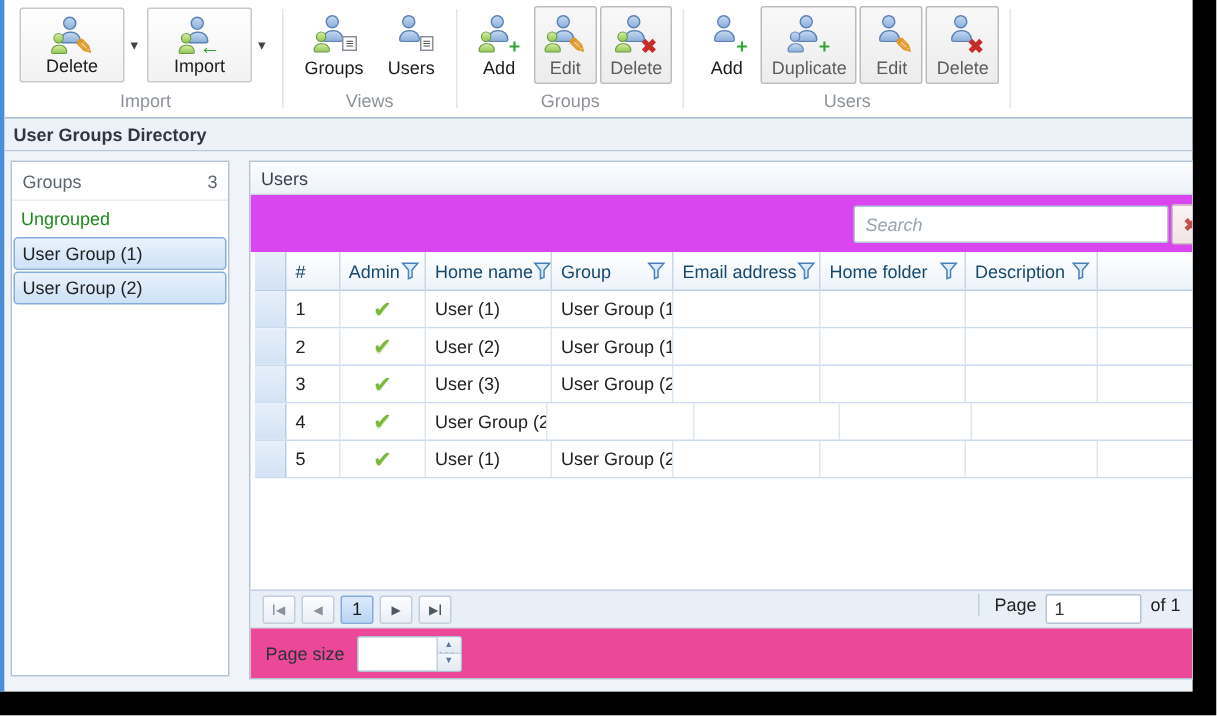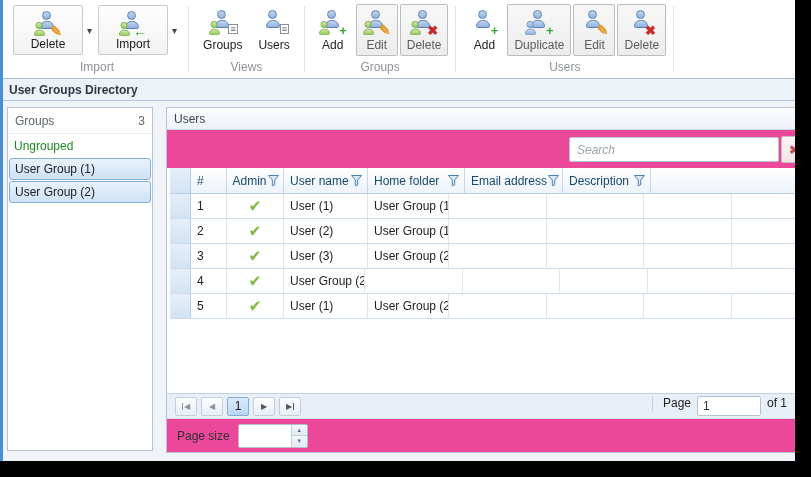--- a/index.html
+++ b/index.html
@@ -56,21 +56,21 @@
              padding:0 7px;color:#5c6670;border-bottom:1px solid #e7edf4;}
   .gp-item{height:23px;display:flex;align-items:center;padding:0 6px;color:#1e8a1e;}
   .gp-item.selected{margin:1px 1px 0 1px;border:1px solid #86aedb;border-radius:3px;color:#222;
                     background:linear-gradient(#e9f2fc,#cde1f6);padding:0 5px;height:22px;}
 
   
   .users-panel{position:absolute;left:163px;top:6px;width:630px;height:346px;background:#fff;
                border:1px solid #b4c4d6;display:flex;flex-direction:column;overflow:hidden;}
   .up-title{height:22px;flex:0 0 22px;display:flex;align-items:center;padding-left:7px;color:#3a444e;
             background:linear-gradient(#fcfdfe,#edf2f9);border-bottom:1px solid #c9d5e2;}
-  .up-search{height:38px;flex:0 0 38px;background:#ec4899;position:relative;}
+  .up-search{height:38px;flex:0 0 38px;background:#d946ef;position:relative;}
   .search-input{position:absolute;right:16px;top:7px;width:210px;height:25px;border:1px solid #b4c4d6;
                 border-radius:2px;padding:0 7px;font-family:"Liberation Sans",sans-serif;font-size:12px;color:#333;}
   .search-input::placeholder{font-style:italic;color:#9aa4ae;}
   .clear-btn{position:absolute;right:-12px;top:6px;width:26px;height:27px;border:1px solid #cdbebe;border-radius:2px;
              background:linear-gradient(#faf4f4,#f0e4e4);color:#c25050;font-size:12px;font-weight:bold;
              display:flex;align-items:center;justify-content:center;}
   .up-groupby{height:29px;flex:0 0 29px;display:flex;align-items:center;padding-left:9px;color:#7d4037;
               font-size:11px;background:#fff;border-top:1px solid #d5dfe9;border-bottom:1px solid #c9d5e2;}
 
   .theader{height:26px;flex:0 0 26px;display:flex;background:linear-gradient(#ffffff,#edf3fa);
@@ -334,33 +334,39 @@
           <div class="thc c-num">
             <span>#</span>
           </div>
           <div class="thc c-act">
             <span>Admin</span>
             <svg class="funnel" width="13" height="13" viewBox="0 0 13 13">
                 <path d="M1.5 1.5 h10 l-3.8 4.5 v4.8 l-2.4 1 v-5.8 z" fill="#dcebfa" stroke="#4a80b8" stroke-width="1"></path>
               </svg>
           </div>
           <div class="thc c-usr">
-            <span>User name</span>
+            <span>Home name</span>
+            <svg class="funnel" width="13" height="13" viewBox="0 0 13 13">
+                <path d="M1.5 1.5 h10 l-3.8 4.5 v4.8 l-2.4 1 v-5.8 z" fill="#dcebfa" stroke="#4a80b8" stroke-width="1"></path>
+              </svg>
+          </div>
+          <div class="thc c-grp">
+            <span>Group</span>
+            <svg class="funnel" width="13" height="13" viewBox="0 0 13 13">
+                <path d="M1.5 1.5 h10 l-3.8 4.5 v4.8 l-2.4 1 v-5.8 z" fill="#dcebfa" stroke="#4a80b8" stroke-width="1"></path>
+              </svg>
+          </div>
+          <div class="thc c-eml">
+            <span>Email address</span>
             <svg class="funnel" width="13" height="13" viewBox="0 0 13 13">
                 <path d="M1.5 1.5 h10 l-3.8 4.5 v4.8 l-2.4 1 v-5.8 z" fill="#dcebfa" stroke="#4a80b8" stroke-width="1"></path>
               </svg>
           </div>
           <div class="thc c-hmf">
             <span>Home folder</span>
-            <svg class="funnel" width="13" height="13" viewBox="0 0 13 13">
-                <path d="M1.5 1.5 h10 l-3.8 4.5 v4.8 l-2.4 1 v-5.8 z" fill="#dcebfa" stroke="#4a80b8" stroke-width="1"></path>
-              </svg>
-          </div>
-          <div class="thc c-eml">
-            <span>Email address</span>
             <svg class="funnel" width="13" height="13" viewBox="0 0 13 13">
                 <path d="M1.5 1.5 h10 l-3.8 4.5 v4.8 l-2.4 1 v-5.8 z" fill="#dcebfa" stroke="#4a80b8" stroke-width="1"></path>
               </svg>
           </div>
           <div class="thc c-dsc">
             <span>Description</span>
             <svg class="funnel" width="13" height="13" viewBox="0 0 13 13">
                 <path d="M1.5 1.5 h10 l-3.8 4.5 v4.8 l-2.4 1 v-5.8 z" fill="#dcebfa" stroke="#4a80b8" stroke-width="1"></path>
               </svg>
           </div>

